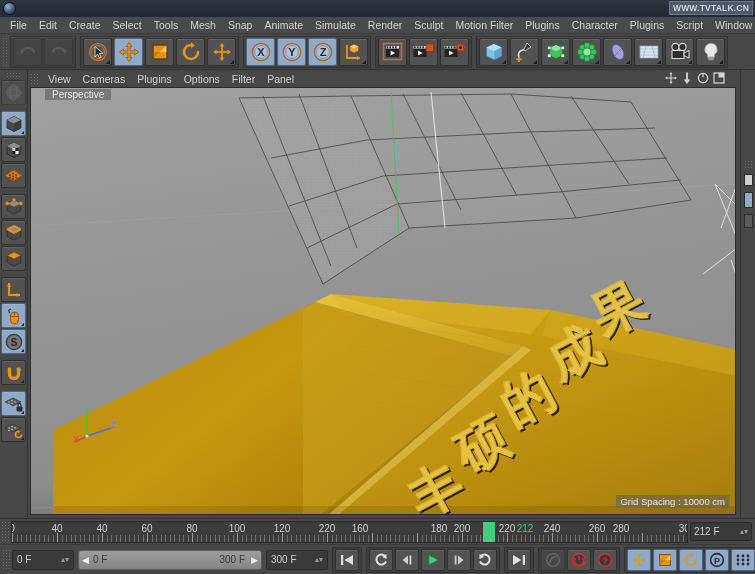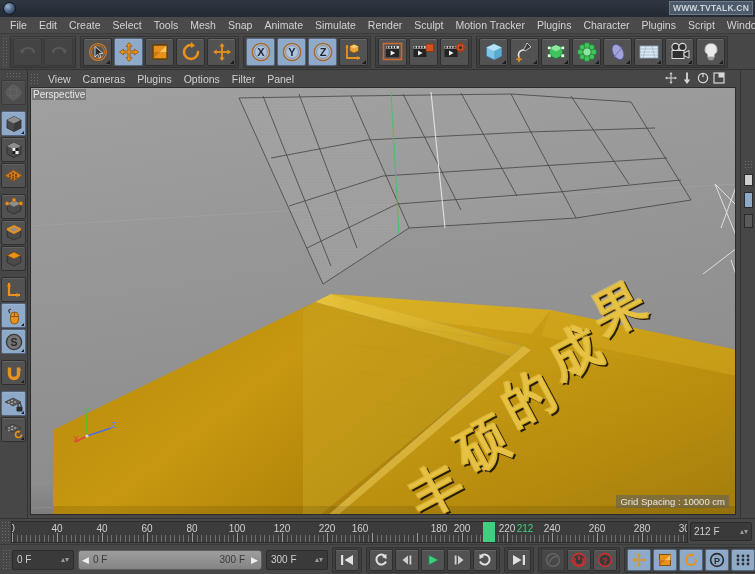--- a/index.html
+++ b/index.html
@@ -128,23 +128,23 @@
     display: flex; align-items: center; gap: 2px;
   }
   .vp-nav-btn { width: 14px; height: 14px; display: flex; align-items: center; justify-content: center; cursor: pointer; }
 
   .viewport {
     position: absolute; left: 2px; top: 17px; width: 706px; height: 428px;
     background: #9a9a9a; overflow: hidden;
     border: 1px solid #2b2b2b;
   }
   .vp-label {
-    position: absolute; left: 1px; top: 1px; z-index: 9;
+    position: absolute; left: 14px; top: 1px; z-index: 9;
     color: #e8e8e8; font-size: 10px;
-    background: rgba(105,105,105,.75); padding: 0 1px;
+    background: rgba(105,105,105,.75); padding: 0 7px;
   }
   .grid-info {
     position: absolute; right: 6px; bottom: 6px; z-index: 9;
     color: #e6e6e6; font-size: 9.5px;
     background: rgba(95,95,95,.55); padding: 1px 4px;
   }
   .axis-gizmo { position: absolute; left: 42px; bottom: 62px; z-index: 9; }
 
   
   .timeline {
@@ -243,21 +243,21 @@
       <div class="menu-item">Edit</div>
       <div class="menu-item">Create</div>
       <div class="menu-item">Select</div>
       <div class="menu-item">Tools</div>
       <div class="menu-item">Mesh</div>
       <div class="menu-item">Snap</div>
       <div class="menu-item">Animate</div>
       <div class="menu-item">Simulate</div>
       <div class="menu-item">Render</div>
       <div class="menu-item">Sculpt</div>
-      <div class="menu-item">Motion Tracker</div>
+      <div class="menu-item">Motion Filter</div>
       <div class="menu-item">Plugins</div>
       <div class="menu-item">Character</div>
       <div class="menu-item">Plugins</div>
       <div class="menu-item">Script</div>
       <div class="menu-item">Window</div>
     </div>
 
   <div class="toolbar">
     <div class="tb-grip"></div>
 
@@ -1008,21 +1008,21 @@
         <div class="tl-lab" style="left: 180px;">80</div>
         <div class="tl-lab" style="left: 225px;">100</div>
         <div class="tl-lab" style="left: 270px;">120</div>
         <div class="tl-lab" style="left: 315px;">220</div>
         <div class="tl-lab" style="left: 348px;">160</div>
         <div class="tl-lab" style="left: 412px; margin-left: 15px;">180</div>
         <div class="tl-lab" style="left: 450px;">200</div>
         <div class="tl-lab" style="left: 495px;">220</div>
         <div class="tl-lab" style="left: 540px;">240</div>
         <div class="tl-lab" style="left: 585px;">260</div>
-        <div class="tl-lab" style="left: 630px;">280</div>
+        <div class="tl-lab" style="left: 609px;">280</div>
         <div class="tl-lab" style="left: 675px;">300</div>
         <div class="tl-playhead" style="left: 471px;"></div>
         <div class="tl-lab" style="left: 513px; color: rgb(63, 208, 127);">212</div>
       </div>
     <div class="tl-frame-field">
       <span>212 F</span>
       <span class="spin">▴▾</span>
     </div>
   </div>
 

